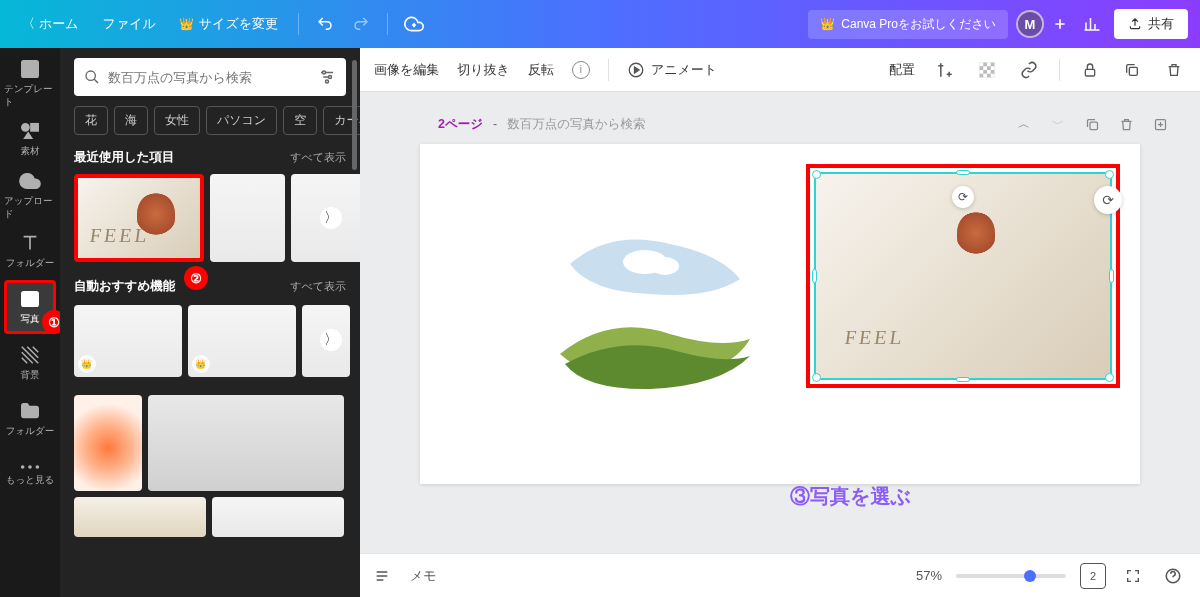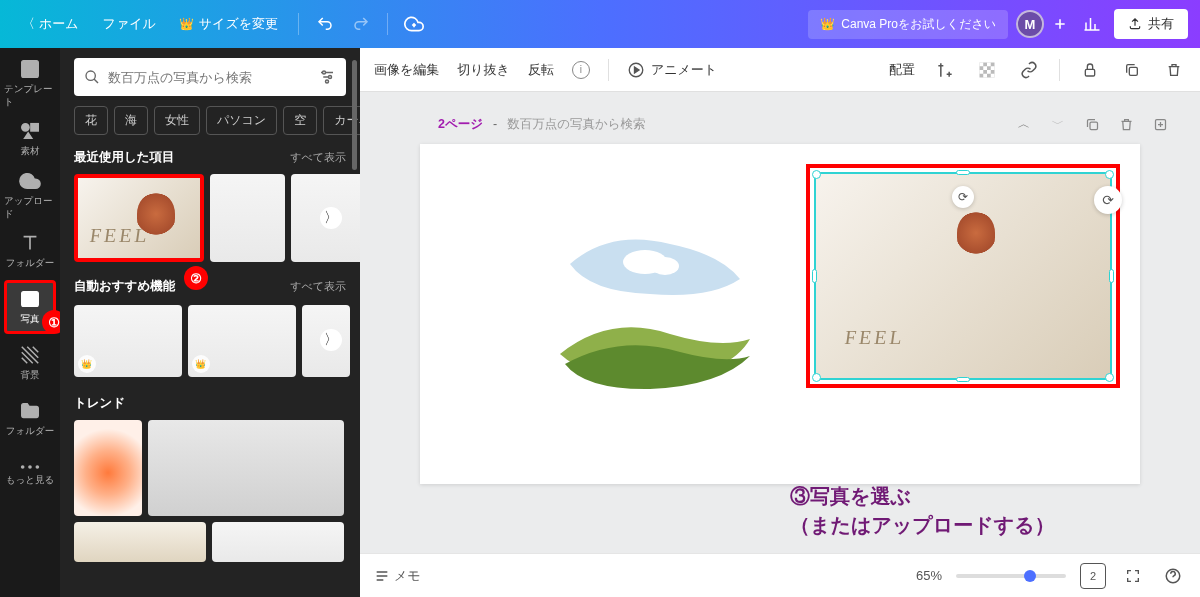--- a/index.html
+++ b/index.html
@@ -72,26 +72,26 @@
 .brush-art { position: absolute; left: 130px; top: 80px; width: 210px; height: 170px; }
 .photo-sel { position: absolute; right: 20px; top: 20px; width: 314px; height: 224px; border: 4px solid #f00; }
 .photo-sel .sel-border { position: absolute; inset: 4px; border: 2px solid #2fd3d3; }
 .photo-sel .handle { position: absolute; width: 9px; height: 9px; background: #fff; border: 1.5px solid #2fd3d3; border-radius: 50%; }
 .photo-sel .h-tl{top:2px;left:2px}.photo-sel .h-tr{top:2px;right:2px}.photo-sel .h-bl{bottom:2px;left:2px}.photo-sel .h-br{bottom:2px;right:2px}
 .photo-sel .h-edge{width:14px;height:5px;border-radius:3px}
 .photo-sel .h-t{top:2px;left:50%;transform:translateX(-50%)}.photo-sel .h-b{bottom:2px;left:50%;transform:translateX(-50%)}
 .photo-sel .h-l{left:2px;top:50%;transform:translateY(-50%);width:5px;height:14px}.photo-sel .h-r{right:2px;top:50%;transform:translateY(-50%);width:5px;height:14px}
 .photo-sel .rotate { position: absolute; right: -6px; top: 18px; width: 28px; height: 28px; border-radius: 50%; background: #fff; box-shadow: 0 1px 4px rgba(0,0,0,0.2); display:flex;align-items:center;justify-content:center;font-size:14px;color:#555; }
 .photo-sel .rotate2 { position: absolute; left: 50%; bottom: -16px; transform: translateX(-50%); }
-.annot { position:absolute; color:#701a75; font-weight:700; font-size:20px; line-height:1.45; }
+.annot { position:absolute; color:#8b5cf6; font-weight:700; font-size:20px; line-height:1.45; }
 
 .add-page { width: 720px; margin: 16px auto 0; border: 1px solid #d4d4d4; background: #fff; height: 38px; display:flex; align-items:center; justify-content:center; color:#666; font-size:13px; border-radius:4px; cursor:pointer; }
 
 .bottom-bar { height: 44px; background: #fff; border-top: 1px solid #e5e5e5; display:flex; align-items:center; padding:0 14px; gap:14px; font-size:13px; color:#555; }
-.bottom-bar .memo { display:flex; align-items:center; gap:4px; cursor:pointer; }
+.bottom-bar .memo { display:flex; align-items:center; gap:20px; cursor:pointer; }
 .bottom-bar .spacer4 { flex:1; }
 .bottom-bar .zoom-slider { width:110px; height:4px; background:#ddd; border-radius:2px; position:relative; }
 .bottom-bar .zoom-slider .knob { position:absolute; left:62%; top:-4px; width:12px; height:12px; background:#4c6fff; border-radius:50%; }
 .bottom-bar .ico { width:26px;height:26px;display:flex;align-items:center;justify-content:center;cursor:pointer;color:#555; }
 .bottom-bar .page-ind { border:1.4px solid #555; border-radius:4px; padding:1px 6px; font-size:11px; position:relative; }
 
 
 svg { display: block; }
 
 
@@ -280,23 +280,20 @@
       <div class="thumb mock-photo-flat" style="width:108px;height:72px">
           <div class="crown-badge">👑</div>
         </div>
       <div class="thumb mock-photo-flat" style="width:108px;height:72px">
           <div class="crown-badge">👑</div>
         </div>
       <div class="thumb mock-photo-flat" style="width:48px;height:72px"></div>
       <div class="row-arrow" style="top:26px">〉</div>
     </div>
 
-    <div class="section-head">
-      <span class="title">トレンド</span>
-    </div>
     <div class="thumbs" style="flex-wrap:wrap;gap:6px">
       <div class="thumb mock-photo-trend1" style="width:68px;height:96px"></div>
       <div class="thumb mock-photo-trend2" style="width:196px;height:96px"></div>
       <div class="thumb mock-photo-trend3" style="width:132px;height:40px"></div>
       <div class="thumb mock-photo-flat" style="width:132px;height:40px"></div>
     </div>
 
     <div class="panel-scrollbar">
         <div class="thumb-bar"></div>
       </div>
@@ -409,34 +406,33 @@
           <div class="handle h-edge h-b"></div>
           <div class="handle h-edge h-l"></div>
           <div class="handle h-edge h-r"></div>
           <div class="rotate">⟳</div>
           <div class="rotate rotate2" style="width:22px;height:22px;font-size:12px">⟳</div>
         </div>
       </div>
 
       <div class="annot" style="left:430px;top:390px">
         <div>③写真を選ぶ</div>
-        <div>（またはアップロードする）</div>
       </div>
 
     </div>
 
     <div class="bottom-bar">
       <div class="memo">
         <svg width="16" height="16" viewBox="0 0 24 24" fill="none" stroke="#555" stroke-width="2">
             <path d="M4 6h16M4 12h16M4 18h10"></path>
           </svg>
         <span>メモ</span>
       </div>
       <div class="spacer4"></div>
-      <span>65%</span>
+      <span>57%</span>
       <div class="zoom-slider">
           <div class="knob"></div>
         </div>
       <span class="ico page-ind">
           <span>2</span>
         </span>
       <span class="ico">
           <svg width="16" height="16" viewBox="0 0 24 24" fill="none" stroke="#555" stroke-width="2">
             <path d="M4 9V4h5M20 9V4h-5M4 15v5h5M20 15v5h-5"></path>
           </svg>

